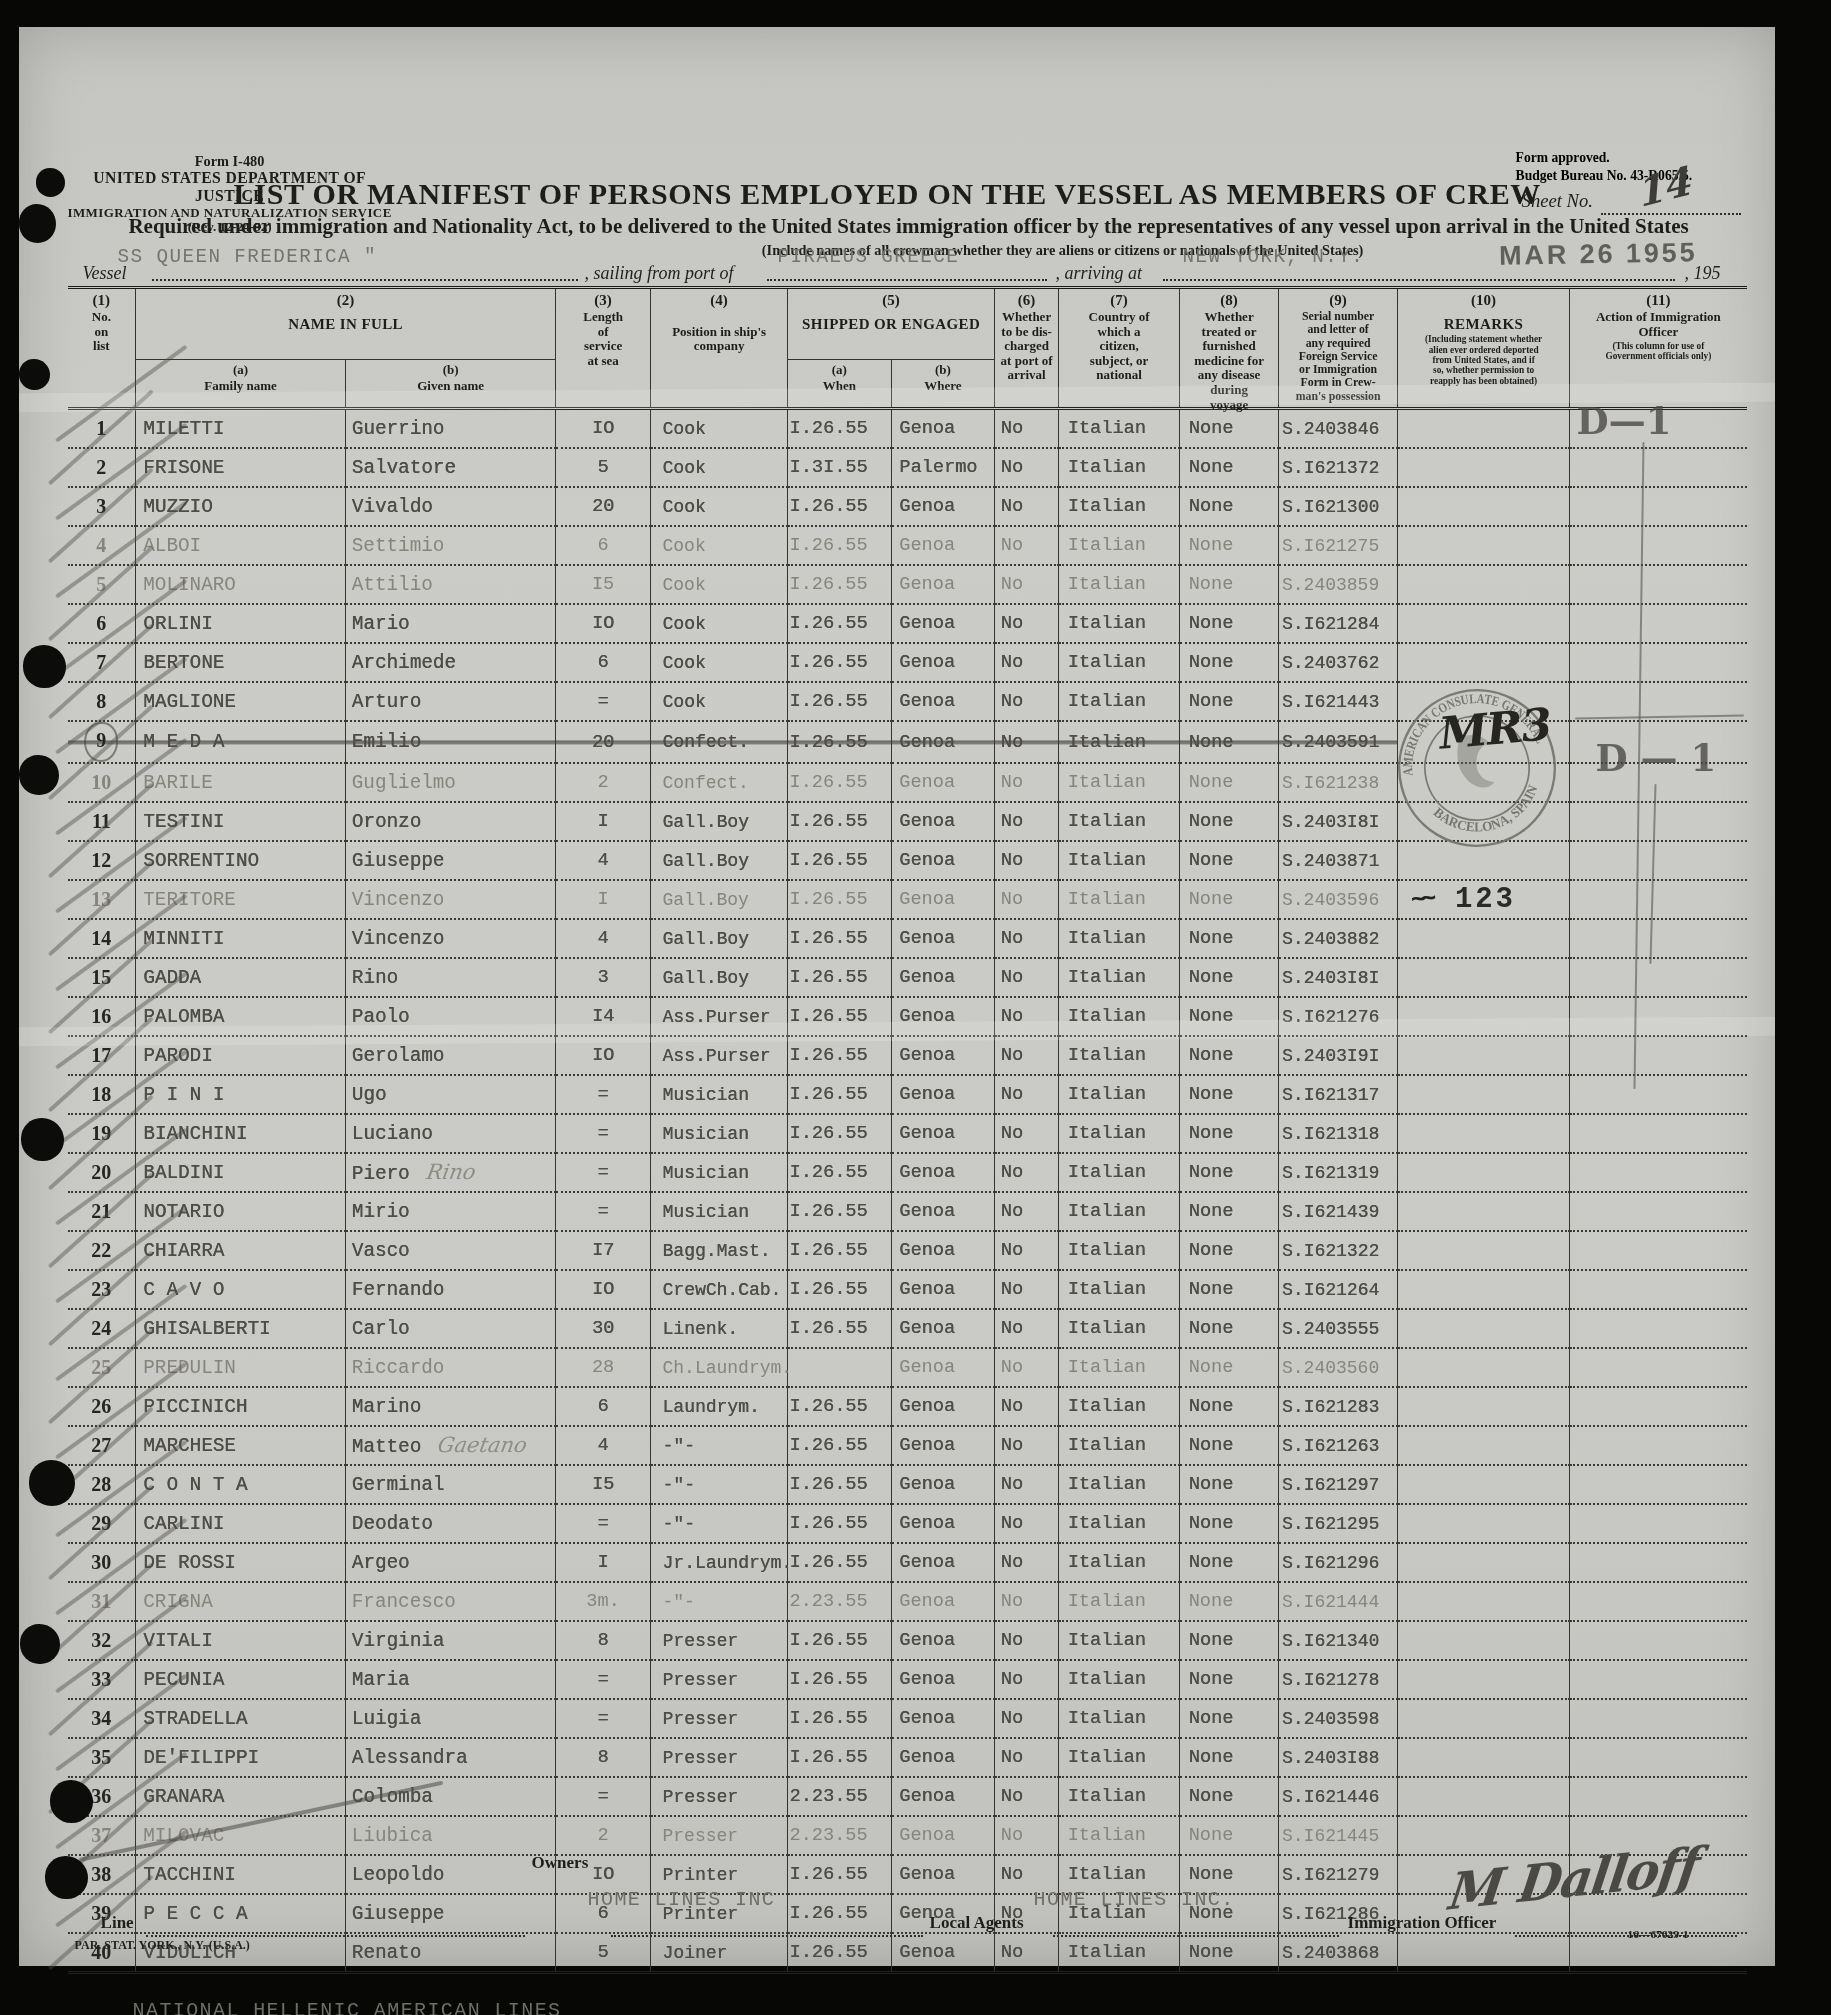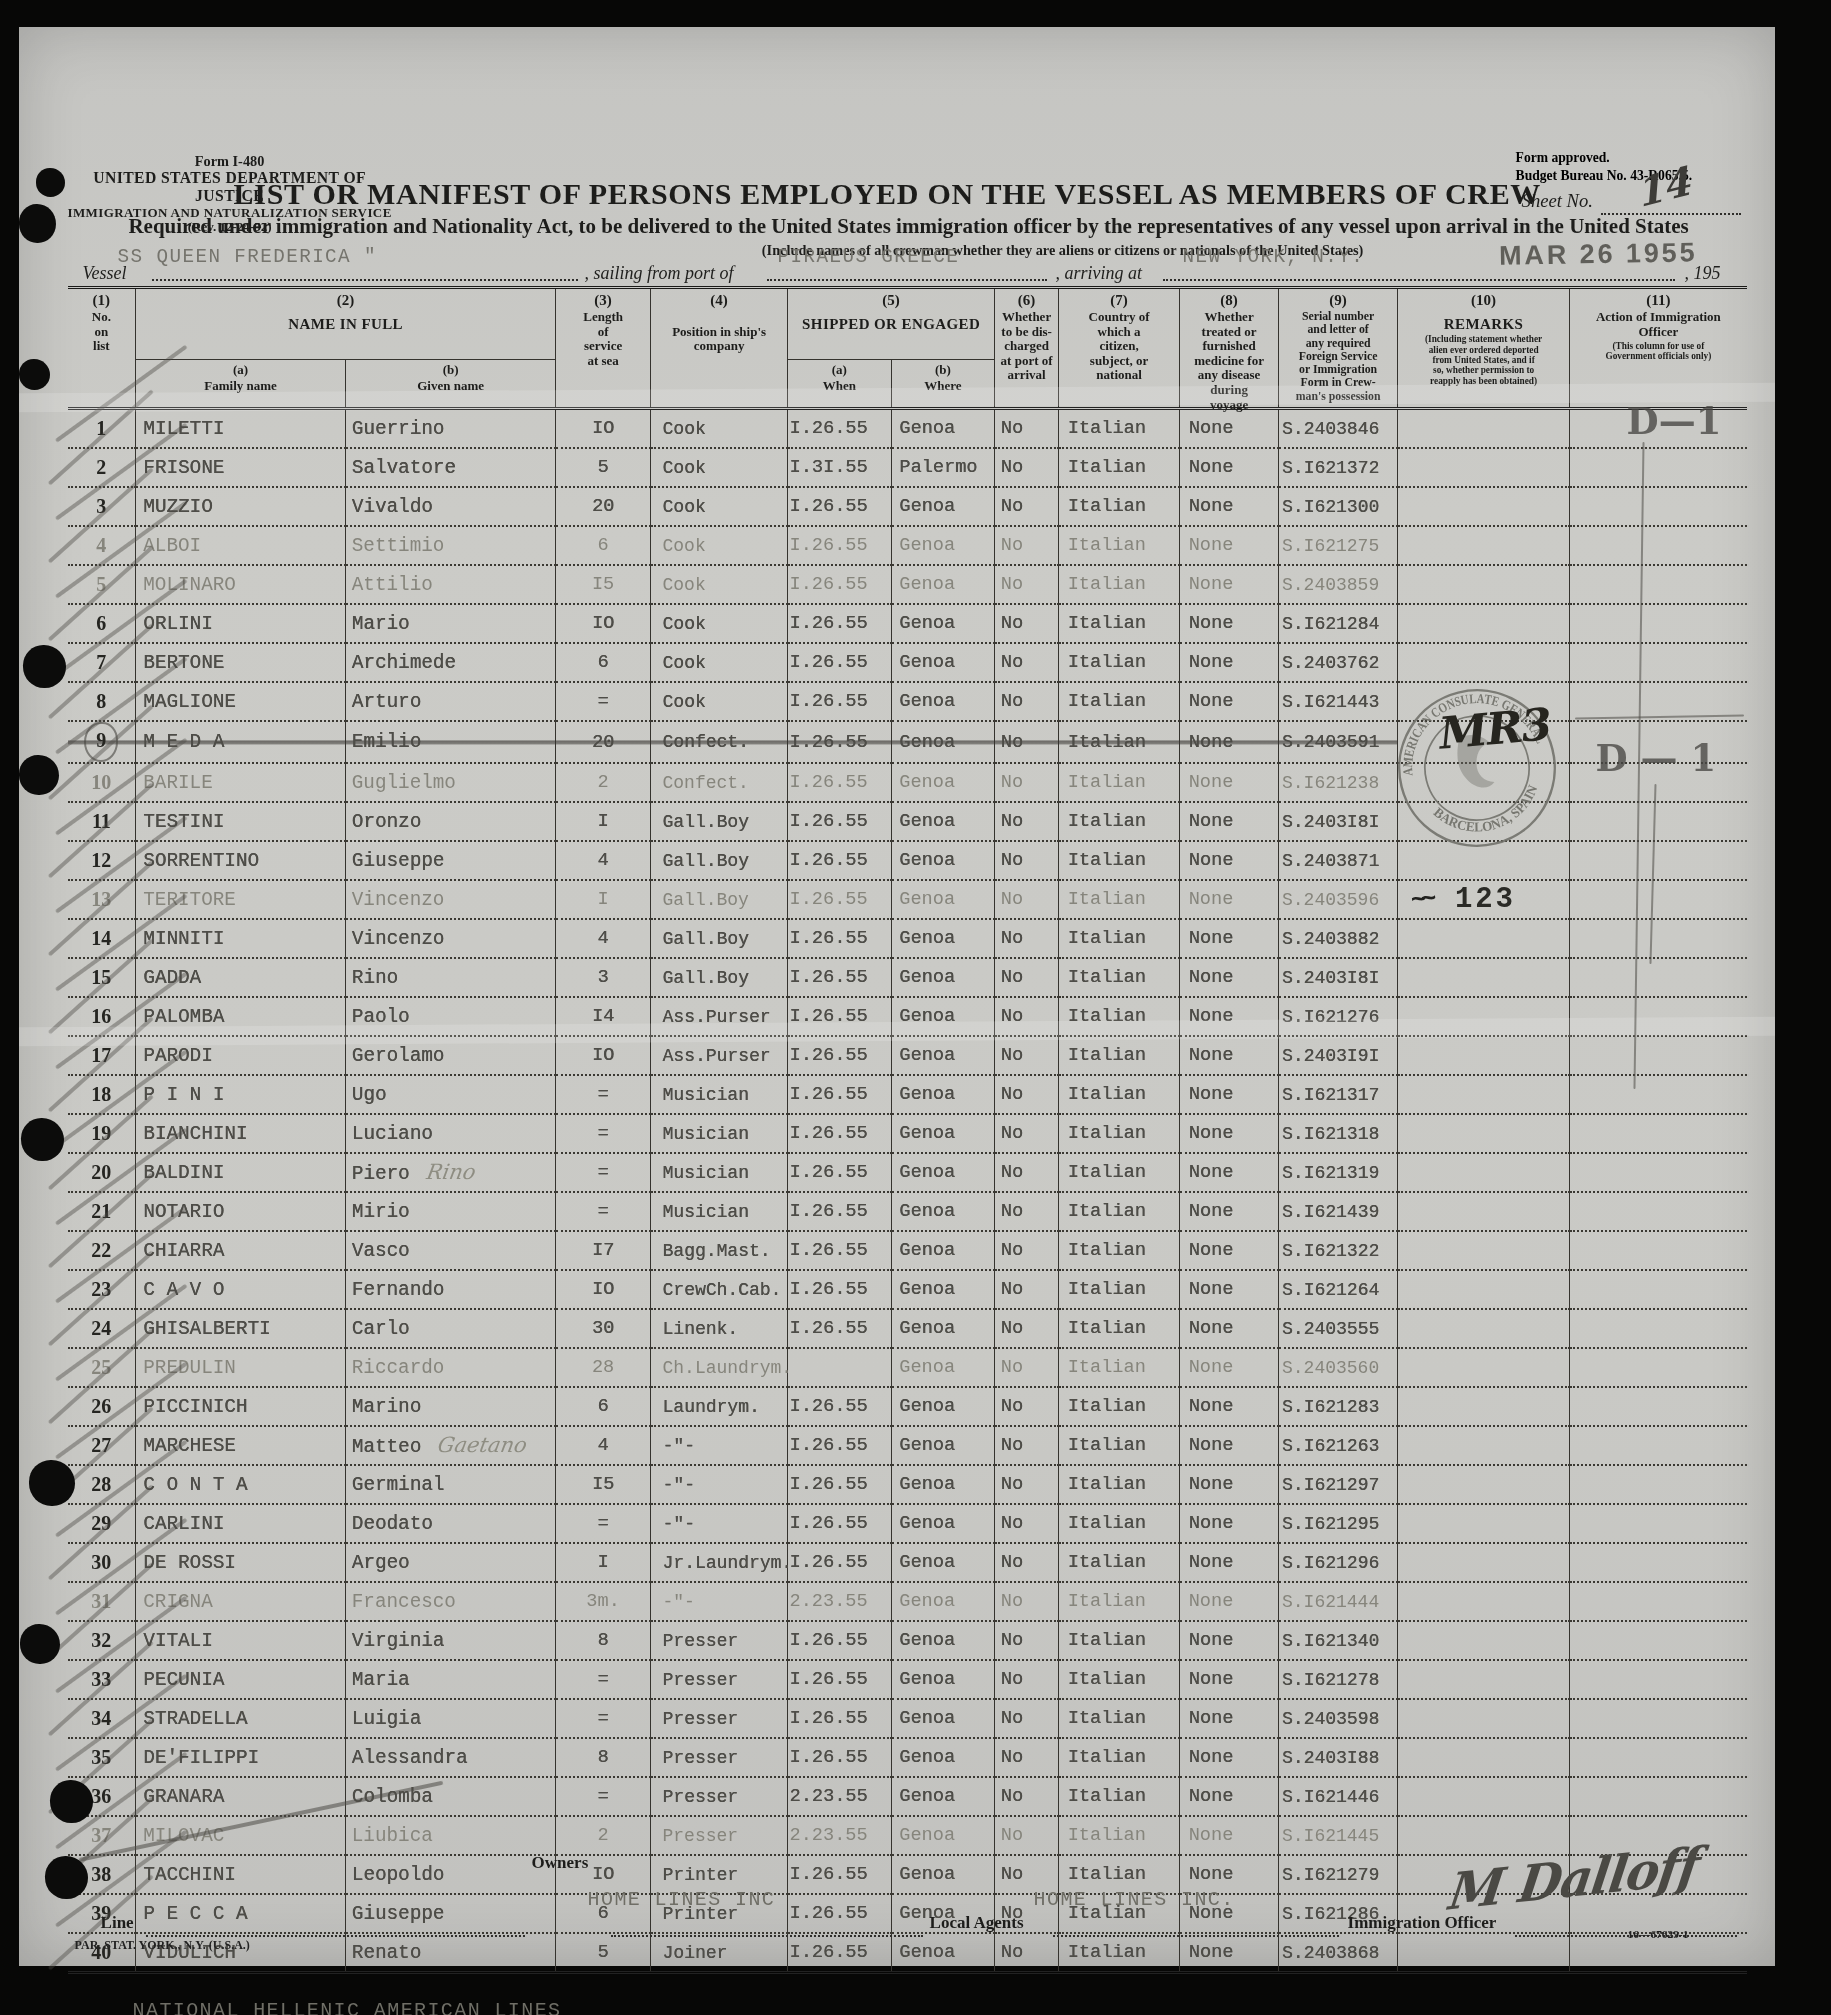--- a/index.html
+++ b/index.html
@@ -870,21 +870,21 @@
     <path d="M26,115 A 89,89 0 0 0 204,115" id="arcBot" fill="none"></path>
     <text font-family="Liberation Serif, DejaVu Serif, serif" font-size="19" fill="#6c6c65" font-weight="bold">
       <textPath href="#arcTop" startOffset="50%" text-anchor="middle" textLength="262" lengthAdjust="spacingAndGlyphs">AMERICAN CONSULATE GENERAL</textPath>
     </text>
     <text font-family="Liberation Serif, DejaVu Serif, serif" font-size="19" fill="#6c6c65" font-weight="bold">
       <textPath href="#arcBot" startOffset="50%" text-anchor="middle" textLength="180" lengthAdjust="spacingAndGlyphs">BARCELONA, SPAIN</textPath>
     </text>
   </svg>
   <div class="ink-text" style="left:1420px;top:676px;font-size:44px;transform:rotate(-5deg);letter-spacing:-1.4px;">MR3</div>
 
-  <div class="pencil-text" style="left:1608px;top:372px;">D—1</div>
+  <div class="pencil-text" style="left:1558px;top:372px;">D—1</div>
   <div class="pencil" style="left:1619px;top:415px;width:2.1px;height:647px;transform:rotate(.8deg);"></div>
   <div class="pencil-text" style="left:1577px;top:709px;">D — 1</div>
   <div class="pencil" style="left:1556px;top:689px;width:169px;height:2.1px;transform:rotate(-1deg);"></div>
   <div class="pencil" style="left:1633px;top:757px;width:2.1px;height:180px;transform:rotate(1.6deg);"></div>
   <div class="pencil" style="left:60px;top:1831px;width:372px;height:3.6px;transform:rotate(-12deg);transform-origin:left center;filter:blur(0.4px);"></div>
 
   <div class="foot-typed" style="left:114px;top:1972px;">NATIONAL HELLENIC AMERICAN LINES</div>
   <div class="foot-typed" style="left:569px;top:1861px;">HOME LINES INC</div>
   <div class="foot-typed" style="left:1015px;top:1861px;">HOME LINES INC.</div>
 

